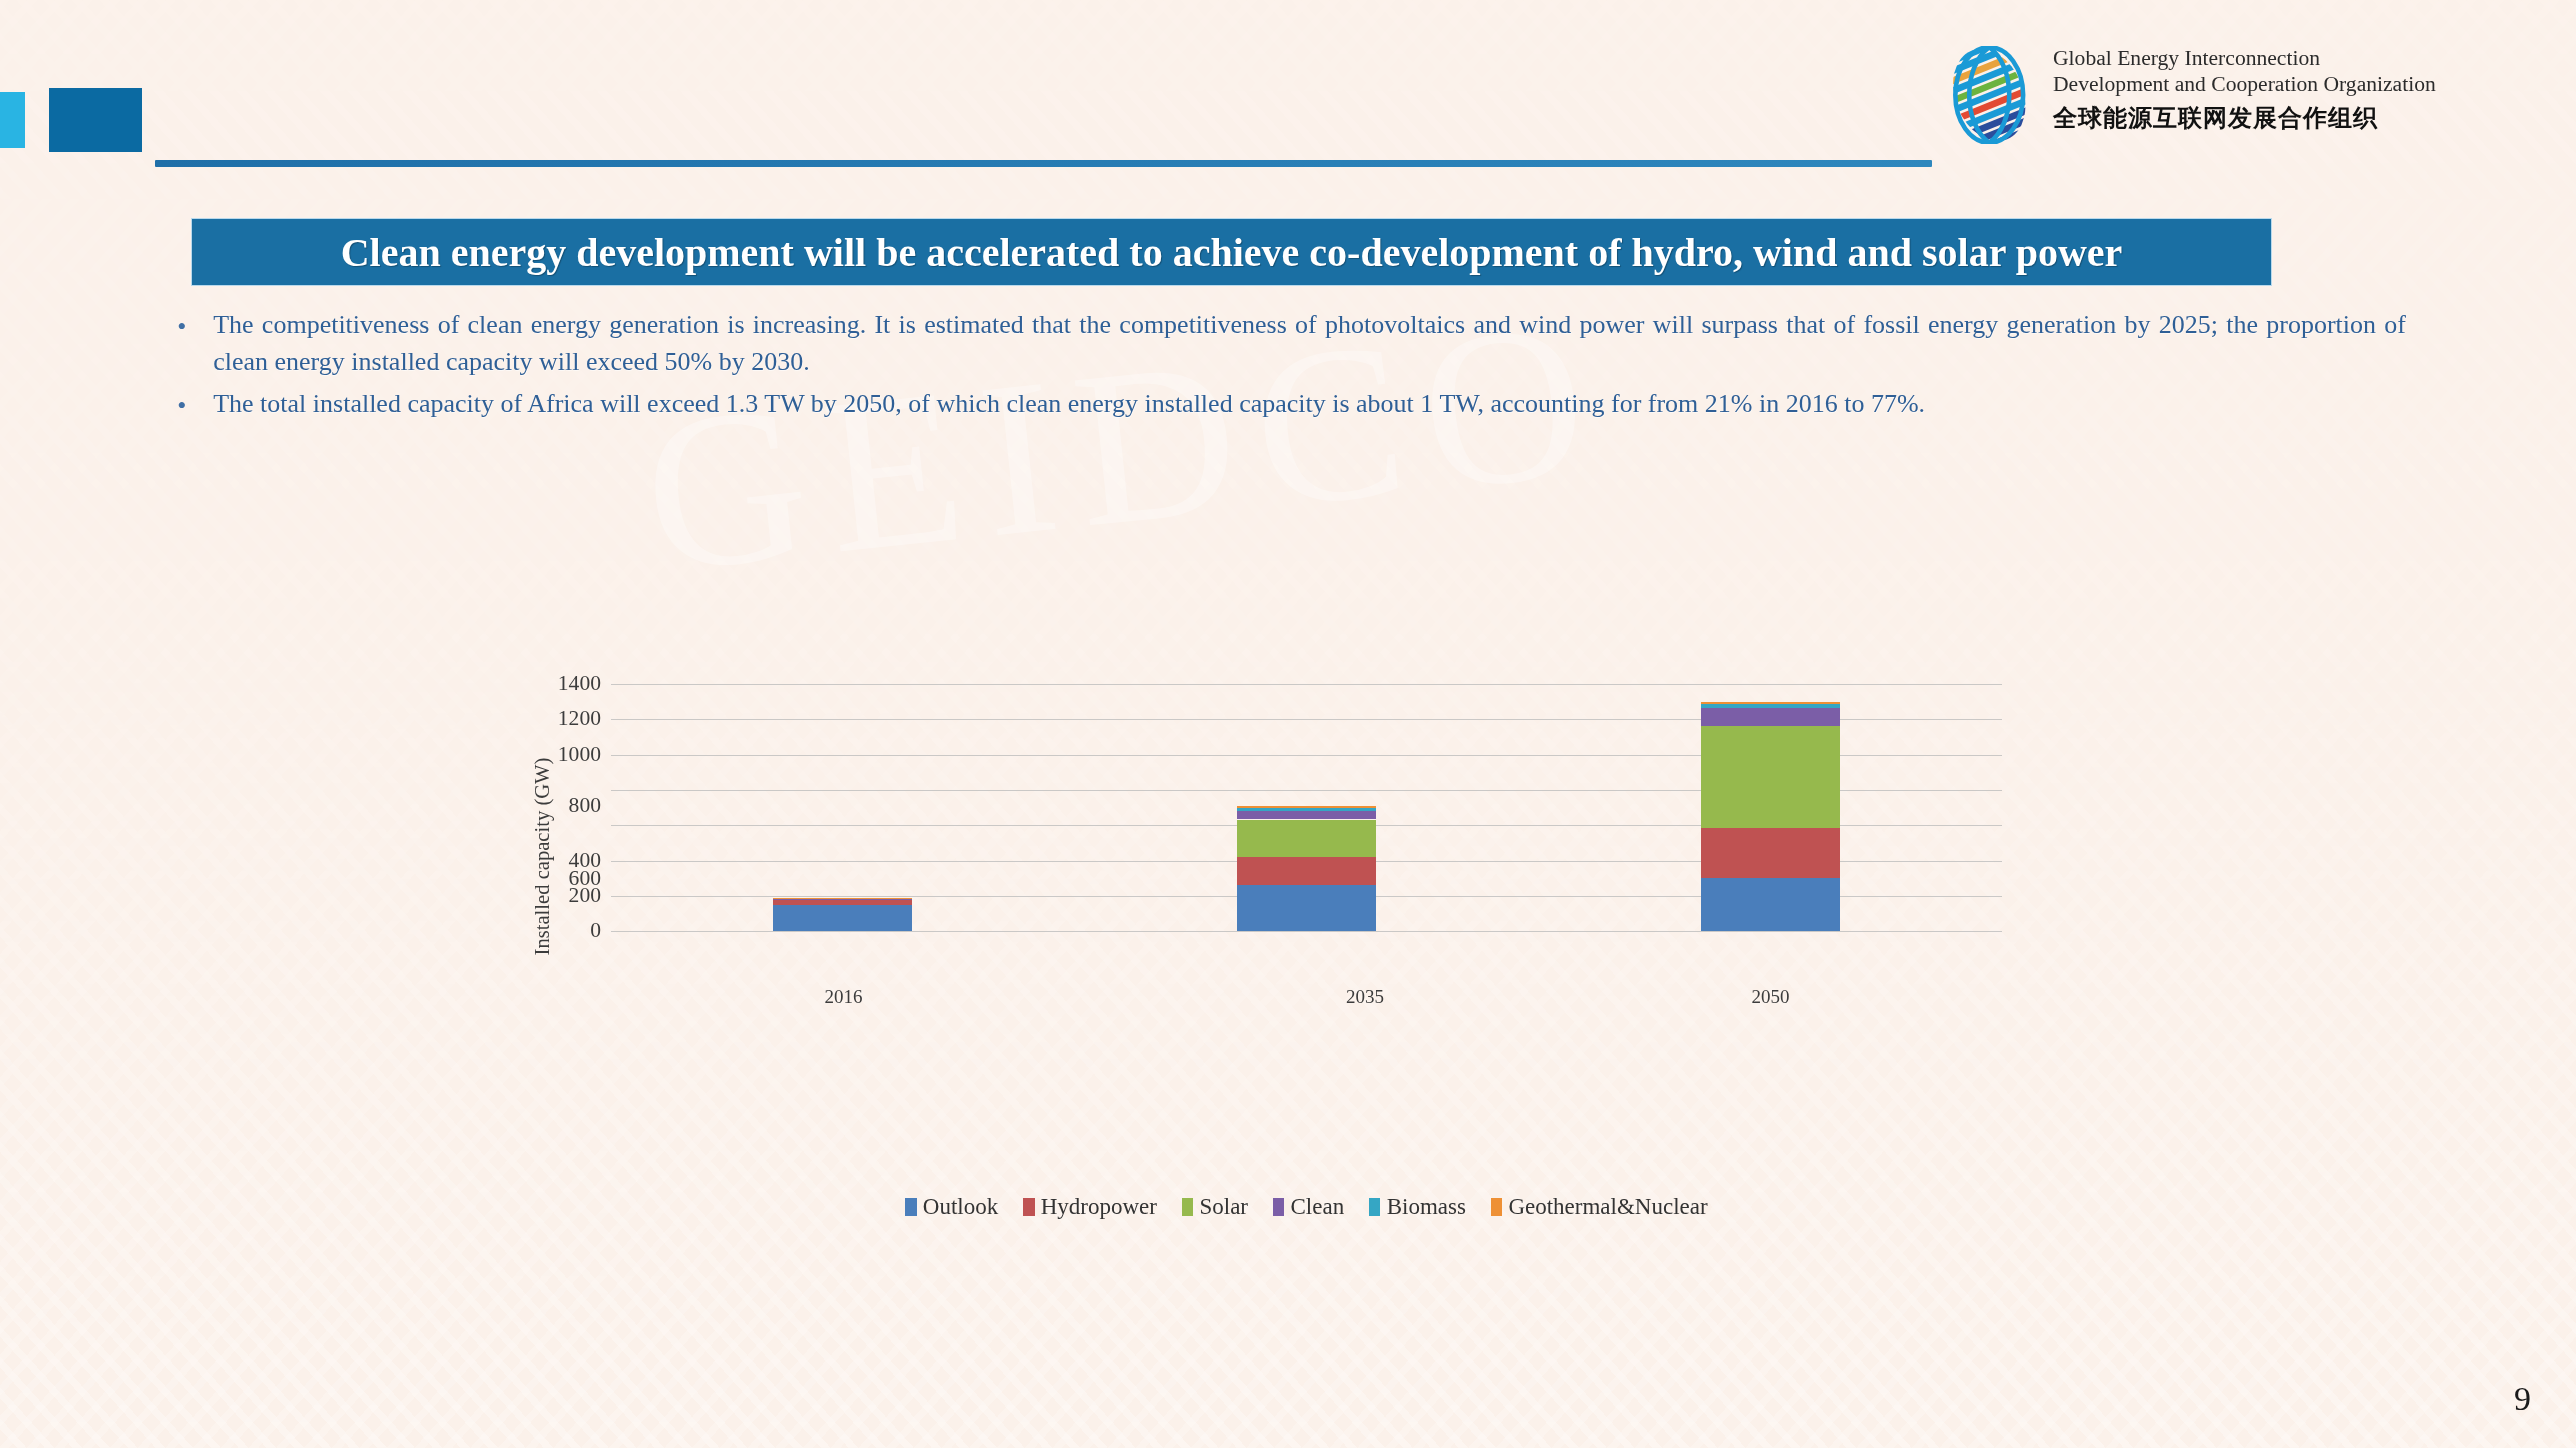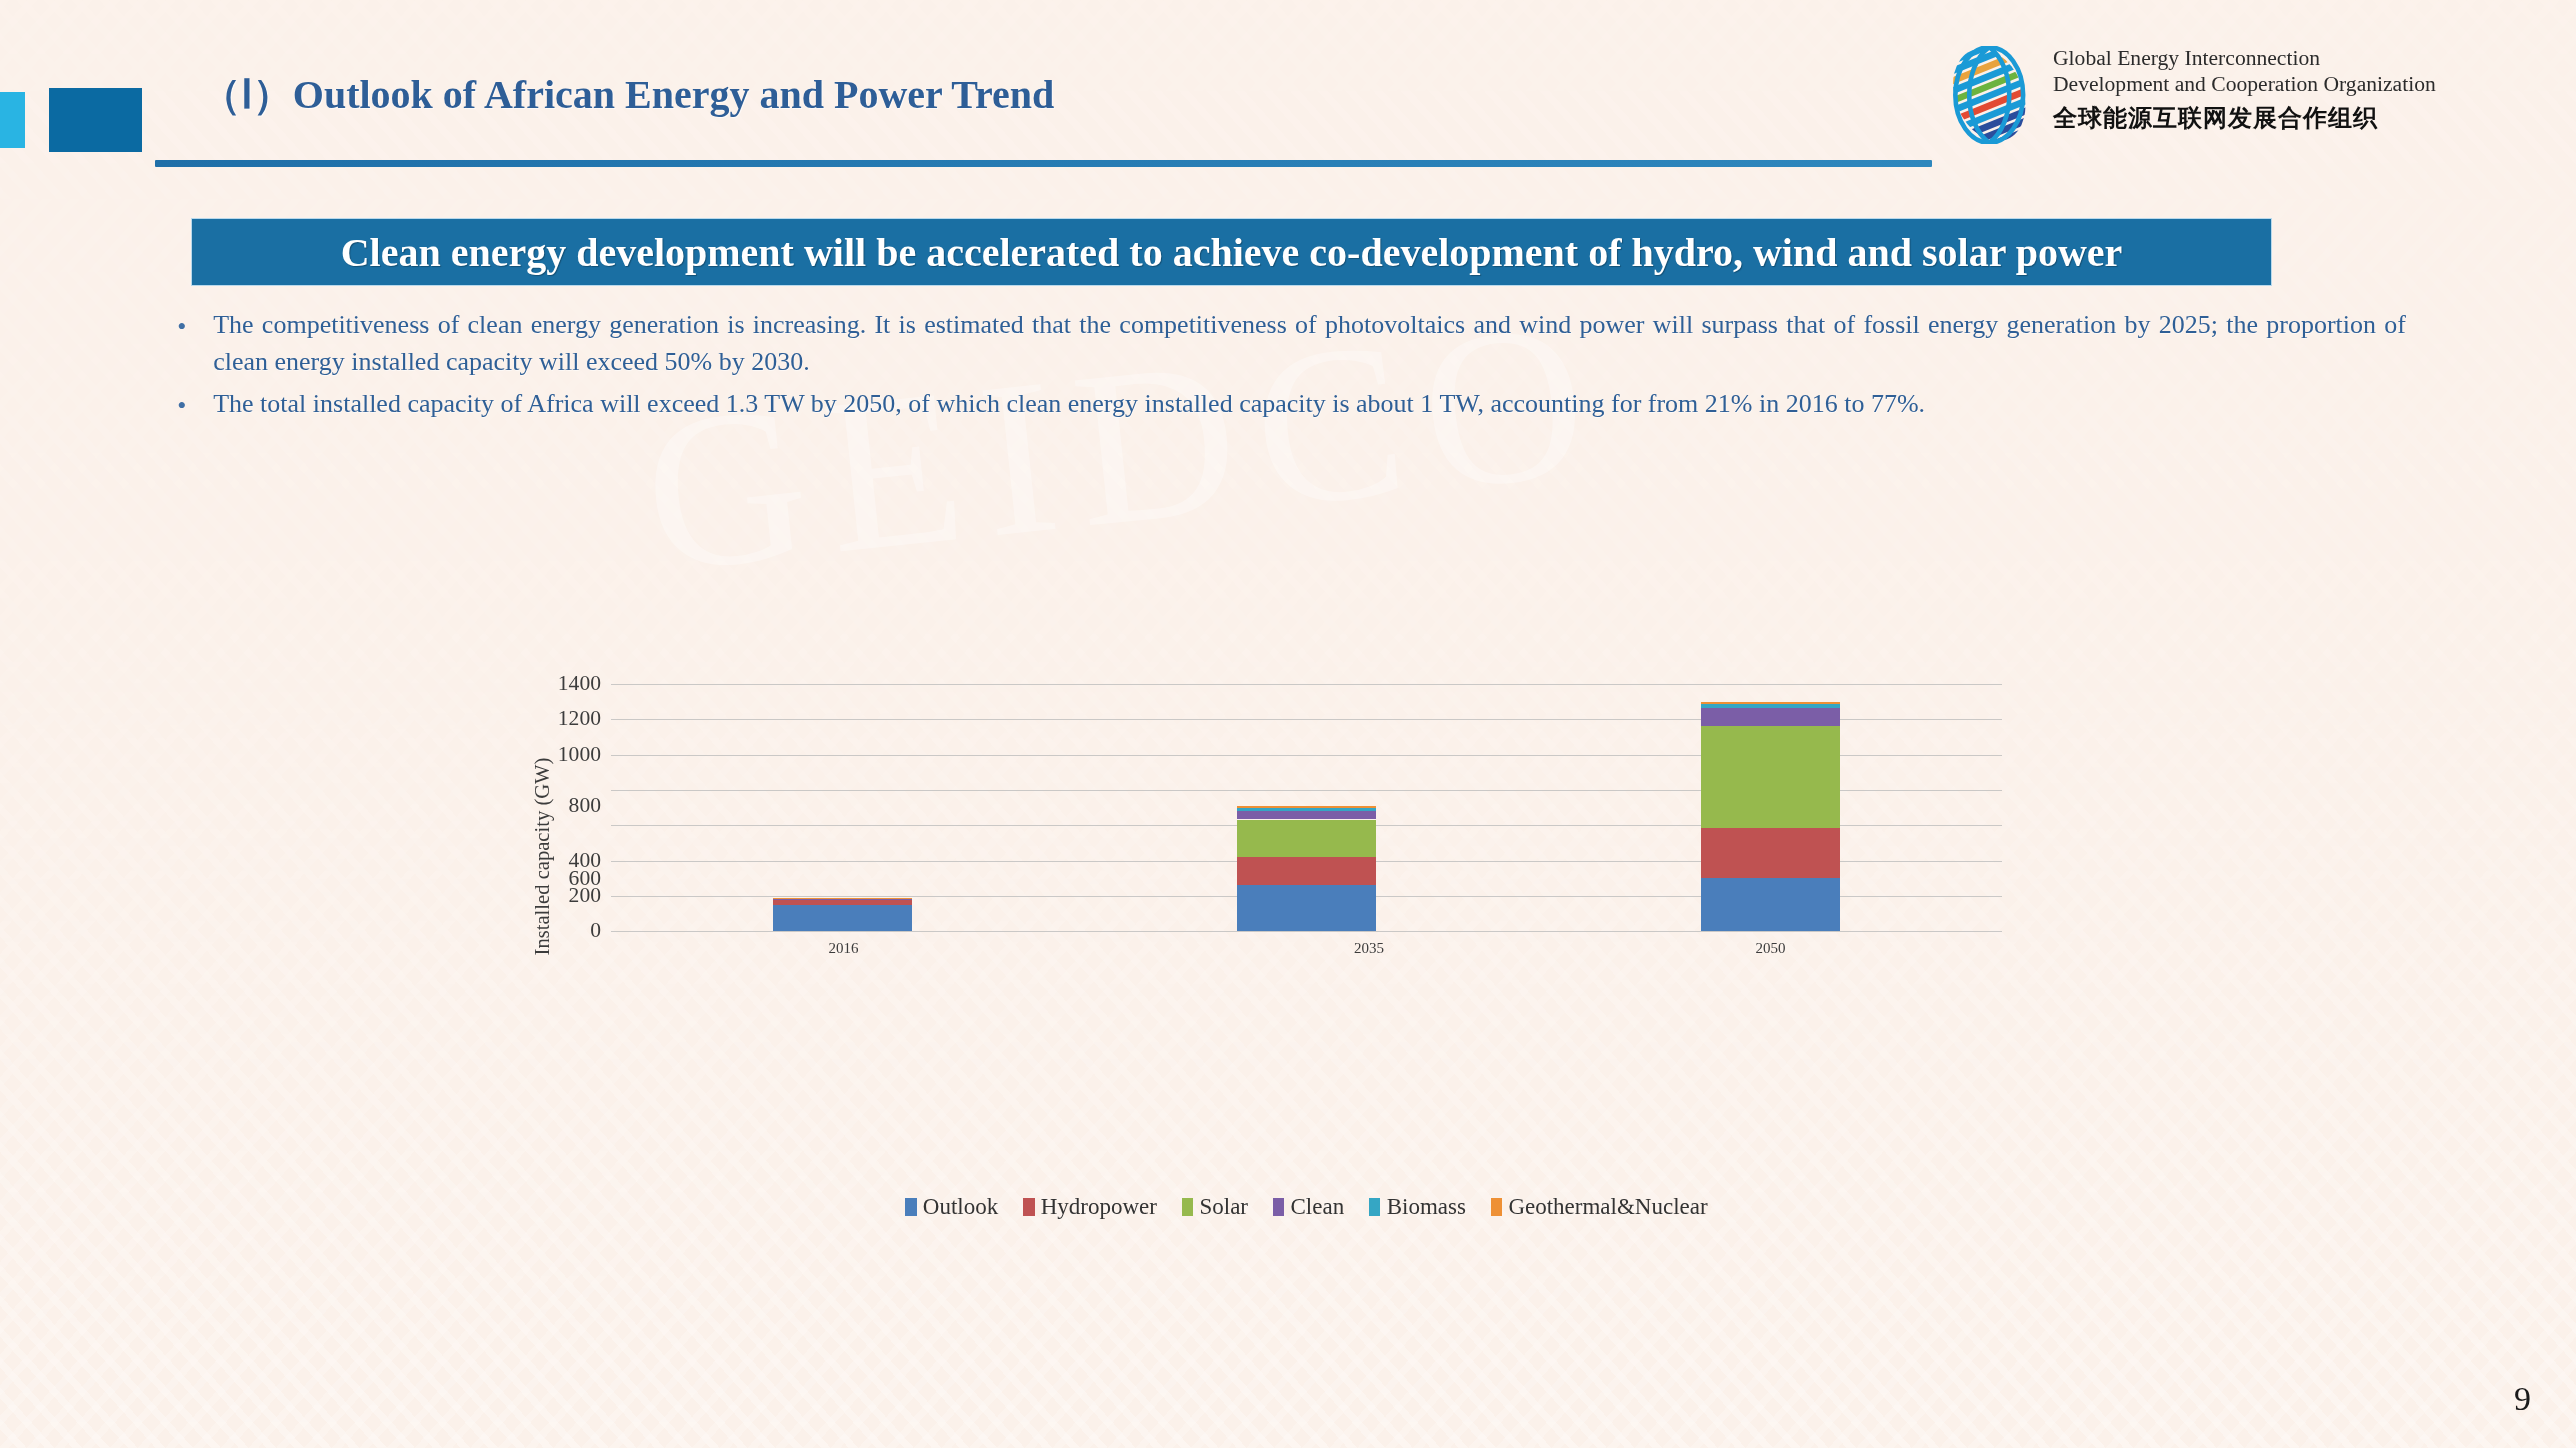--- a/index.html
+++ b/index.html
@@ -92,22 +92,22 @@
     position:absolute;right:1401px;width:155px;text-align:right;
     font-size:21.6px;color:#3c3c3c;transform:translateY(-13.4px);
     font-family:"Liberation Serif",serif;white-space:nowrap;
   }
 
   .bars{position:absolute;left:0;top:0;width:100%;height:100%;}
   .bar-group{position:absolute;bottom:0;width:139px;}
   .seg{position:absolute;left:0;width:100%;}
 
   .xlabels{position:absolute;left:147px;top:270px;width:1391px;height:36px;}
-  .xlabel{position:absolute;width:155px;text-align:center;font-size:15px;color:#3c3c3c;
-          font-family:"Liberation Serif",serif;}
+  .xlabel{position:absolute;width:155px;text-align:center;font-size:19px;color:#3c3c3c;
+          font-family:"Liberation Serif",serif;margin-top:46px;}
 
   .legend{
     position:absolute;left:147px;top:524px;width:1391px;
     display:flex;align-items:center;justify-content:center;gap:25px;
     transform:translateY(0);
   }
   .legend-item{display:flex;align-items:center;gap:6.2px;}
   .legend-swatch{width:11.3px;height:17.5px;display:inline-block;}
   .legend-label{font-size:23px;color:#333;font-family:"Liberation Serif",serif;white-space:nowrap;}
 
@@ -123,21 +123,20 @@
 </style>
 </head>
 <body>
 
 <div class="bg-pattern top"></div>
 <div class="gedco-watermark">GEIDCO</div>
 
 <div class="header">
   <div class="sq-small"></div>
   <div class="sq-big"></div>
-  <div class="slide-title">（Ⅰ）Outlook of African Energy and Power Trend</div>
   <div class="title-rule"></div>
 
   <div class="logo-wrap">
     <div class="logo-globe">
       <svg viewBox="0 0 185 190" width="95" height="98" aria-hidden="true">
         <defs>
           <clipPath id="globeclip">
               <ellipse cx="92" cy="95" rx="66" ry="93"></ellipse>
             </clipPath>
         </defs>

